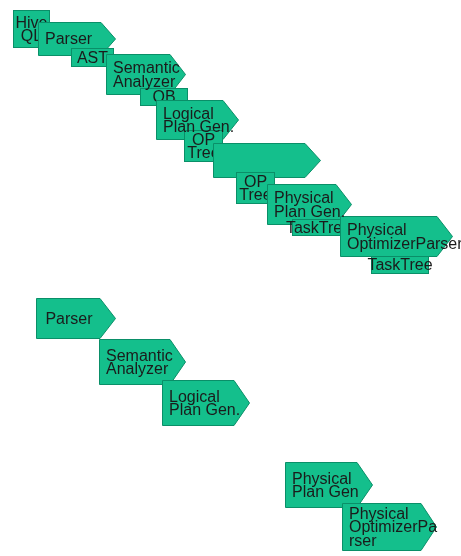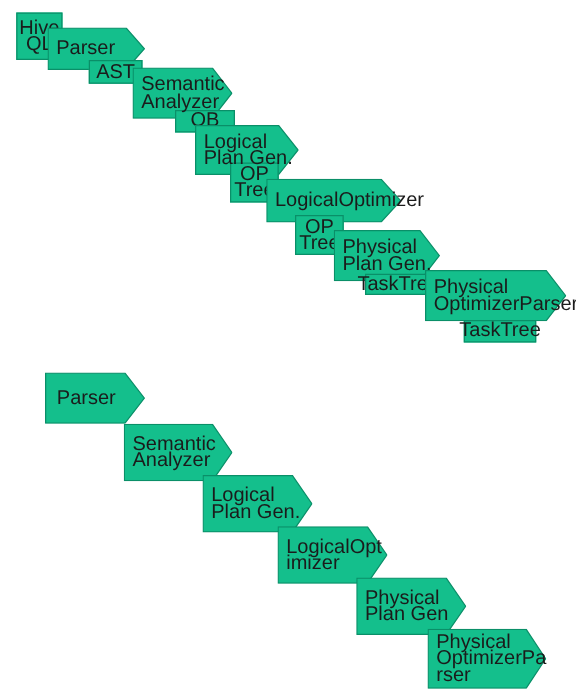--- a/index.html
+++ b/index.html
@@ -104,21 +104,21 @@
 Analyzer</span></div>
       <div class="node rect align-center" style="left: 140px; top: 88px; width: 48px; height: 18px;"><span>QB</span></div>
       <div class="node arrow align-left" style="left: 156px; top: 100px; width: 83px; height: 40px;"><svg class="arrow-bg" viewBox="0 0 83 40" preserveAspectRatio="none">
           <polygon points="0.5,0.5 67,0.5 82.5,20 67,39.5 0.5,39.5" fill="#14bf8c" stroke="#0a8f68" stroke-width="1"></polygon>
         </svg><span class="arrow-label">Logical
 Plan Gen.</span></div>
       <div class="node rect align-center" style="left: 184px; top: 130px; width: 39px; height: 32px;"><span>OP
 Tree</span></div>
       <div class="node arrow align-left" style="left: 213px; top: 143px; width: 108px; height: 35px;"><svg class="arrow-bg" viewBox="0 0 108 35" preserveAspectRatio="none">
           <polygon points="0.5,0.5 92,0.5 107.5,17.5 92,34.5 0.5,34.5" fill="#14bf8c" stroke="#0a8f68" stroke-width="1"></polygon>
-        </svg><span class="arrow-label">LogicalOptimizer</span></div>
+        </svg></div>
       <div class="node rect align-center" style="left: 236px; top: 172px; width: 39px; height: 32px;"><span>OP
 Tree</span></div>
       <div class="node arrow align-left" style="left: 267px; top: 184px; width: 85px; height: 41px;"><svg class="arrow-bg" viewBox="0 0 85 41" preserveAspectRatio="none">
           <polygon points="0.5,0.5 69,0.5 84.5,20.5 69,40.5 0.5,40.5" fill="#14bf8c" stroke="#0a8f68" stroke-width="1"></polygon>
         </svg><span class="arrow-label">Physical
 Plan Gen.</span></div>
       <div class="node rect align-center" style="left: 292px; top: 219px; width: 53px; height: 17px;"><span>TaskTree</span></div>
       <div class="node arrow align-left" style="left: 340px; top: 216px; width: 113px; height: 41px;"><svg class="arrow-bg" viewBox="0 0 113 41" preserveAspectRatio="none">
           <polygon points="0.5,0.5 97,0.5 112.5,20.5 97,40.5 0.5,40.5" fill="#14bf8c" stroke="#0a8f68" stroke-width="1"></polygon>
         </svg><span class="arrow-label">Physical
@@ -130,24 +130,20 @@
           <polygon points="0.5,0.5 64,0.5 79.5,20.5 64,40.5 0.5,40.5" fill="#14bf8c" stroke="#0a8f68" stroke-width="1"></polygon>
         </svg><span class="arrow-label">Parser</span></div>
       <div class="node arrow align-left" style="left: 99px; top: 339px; width: 87px; height: 46px;"><svg class="arrow-bg" viewBox="0 0 87 46" preserveAspectRatio="none">
           <polygon points="0.5,0.5 71,0.5 86.5,23 71,45.5 0.5,45.5" fill="#14bf8c" stroke="#0a8f68" stroke-width="1"></polygon>
         </svg><span class="arrow-label">Semantic
 Analyzer</span></div>
       <div class="node arrow align-left" style="left: 162px; top: 380px; width: 88px; height: 46px;"><svg class="arrow-bg" viewBox="0 0 88 46" preserveAspectRatio="none">
           <polygon points="0.5,0.5 72,0.5 87.5,23 72,45.5 0.5,45.5" fill="#14bf8c" stroke="#0a8f68" stroke-width="1"></polygon>
         </svg><span class="arrow-label">Logical
 Plan Gen.</span></div>
-      <div class="node arrow align-left" style="left: 222px; top: 421px; width: 88px; height: 46px;"><svg class="arrow-bg" viewBox="0 0 88 46" preserveAspectRatio="none">
-          <polygon points="0.5,0.5 72,0.5 87.5,23 72,45.5 0.5,45.5" fill="#14bf8c" stroke="#0a8f68" stroke-width="1"></polygon>
-        </svg><span class="arrow-label">LogicalOpt
-imizer</span></div>
       <div class="node arrow align-left" style="left: 285px; top: 462px; width: 88px; height: 46px;"><svg class="arrow-bg" viewBox="0 0 88 46" preserveAspectRatio="none">
           <polygon points="0.5,0.5 72,0.5 87.5,23 72,45.5 0.5,45.5" fill="#14bf8c" stroke="#0a8f68" stroke-width="1"></polygon>
         </svg><span class="arrow-label">Physical
 Plan Gen</span></div>
       <div class="node arrow align-left" style="left: 342px; top: 503px; width: 95px; height: 48px;"><svg class="arrow-bg" viewBox="0 0 95 48" preserveAspectRatio="none">
           <polygon points="0.5,0.5 79,0.5 94.5,24 79,47.5 0.5,47.5" fill="#14bf8c" stroke="#0a8f68" stroke-width="1"></polygon>
         </svg><span class="arrow-label">Physical
 OptimizerPa
 rser</span></div>
     </div>

